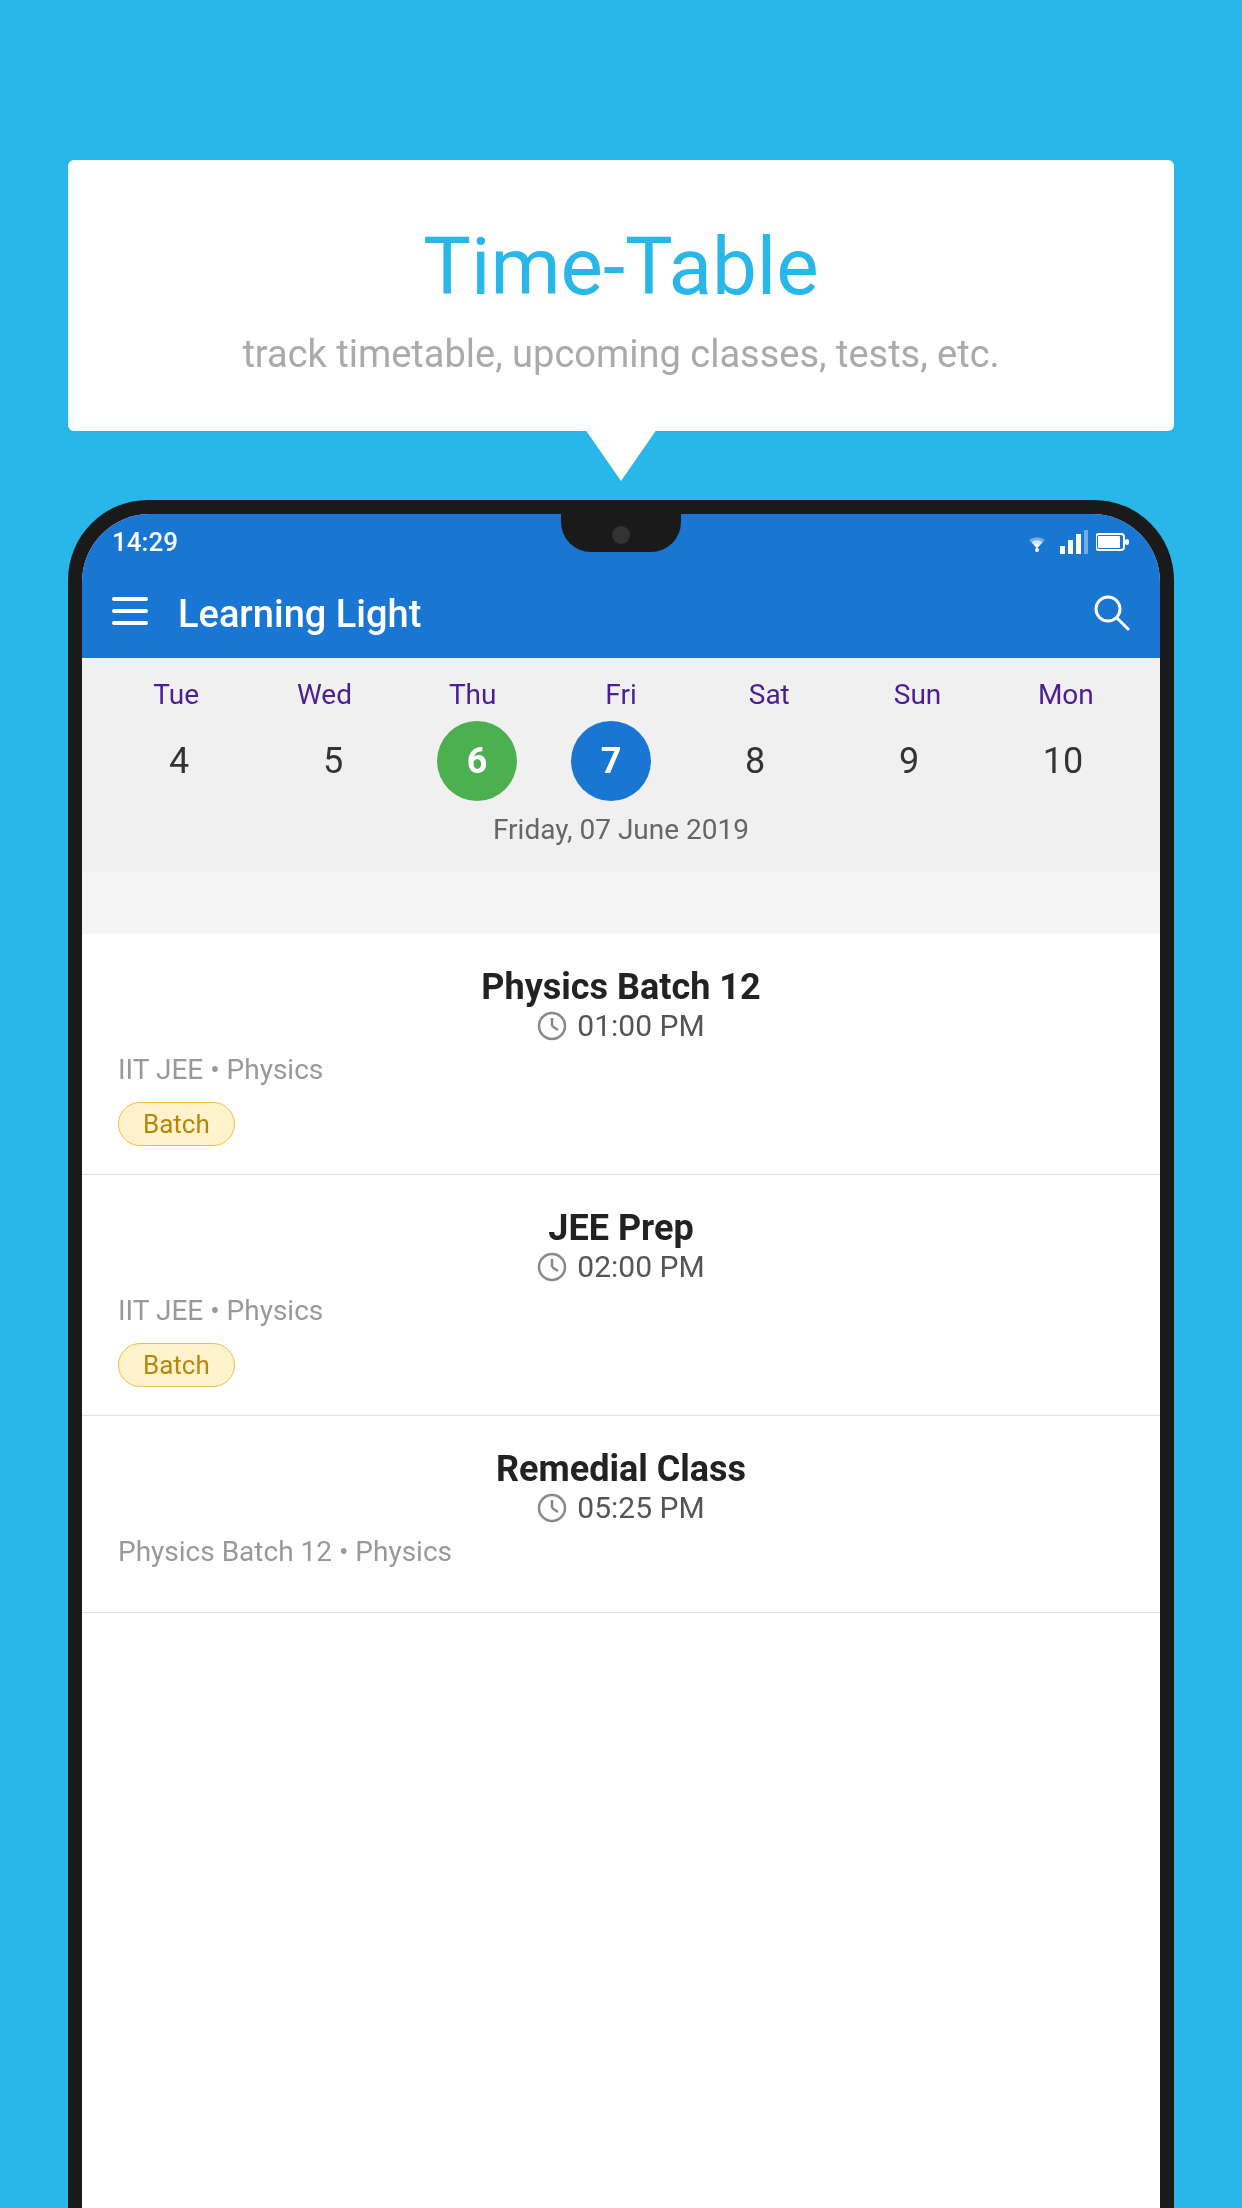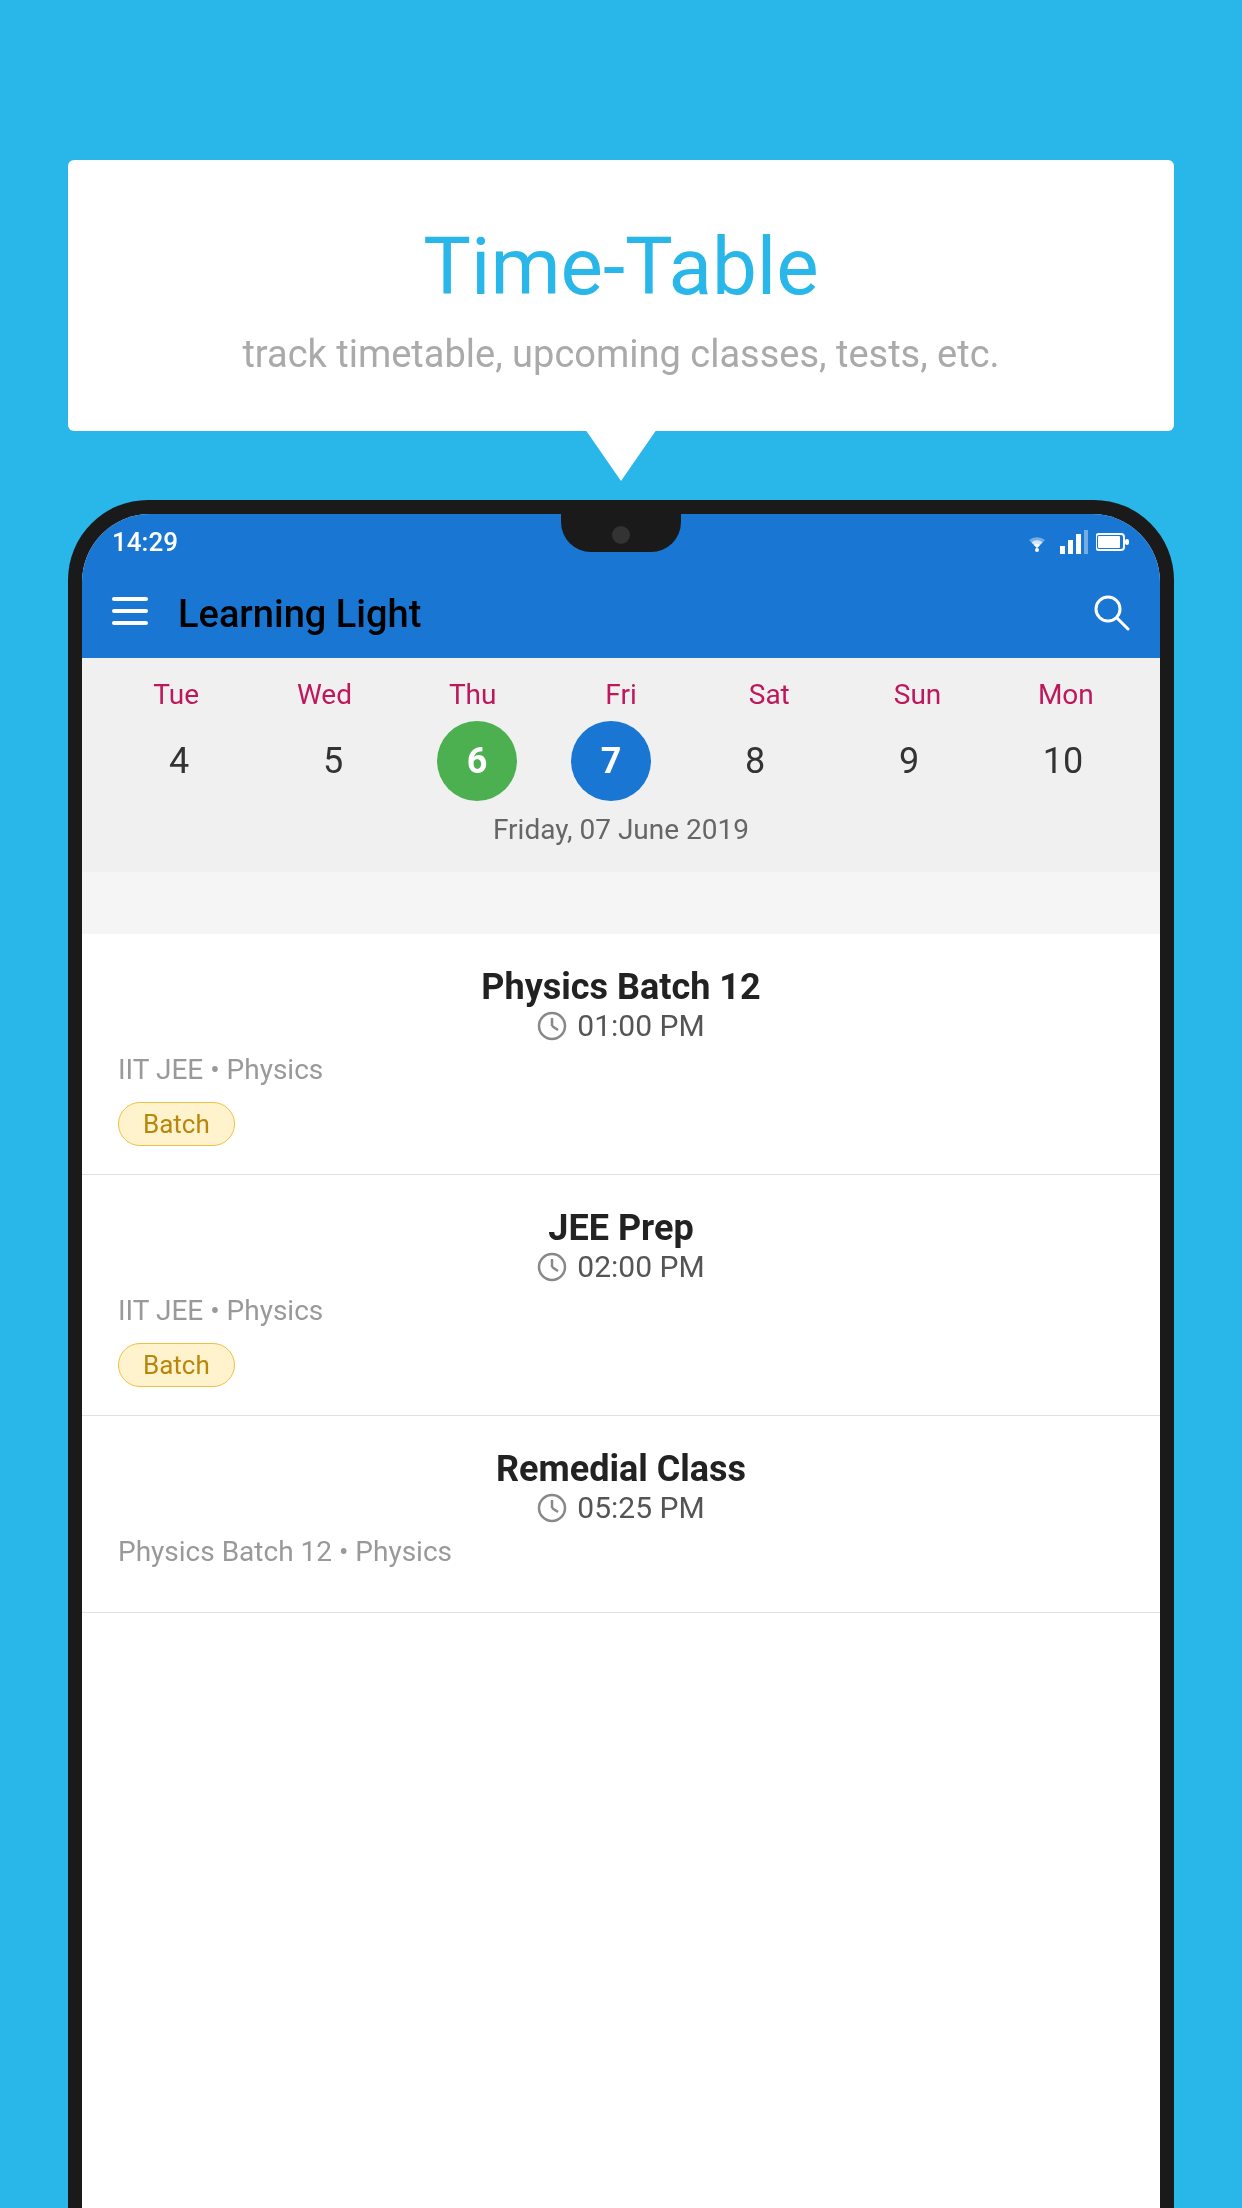--- a/index.html
+++ b/index.html
@@ -143,21 +143,21 @@
     .hamburger-icon {
       color: white;
       font-size: 32px;
       cursor: pointer;
       margin-right: 30px;
     }
 
     .app-title {
       flex: 1;
       font-size: 38px;
-      color: #000000;
+      color: #ffffff;
       font-weight: 500;
     }
 
     
     .calendar-section {
       position: absolute;
       top: 144px;
       left: 0;
       right: 0;
       background: #f0f0f0;
@@ -166,21 +166,21 @@
 
     .day-headers {
       display: flex;
       justify-content: space-around;
       padding: 0 20px;
       margin-bottom: 10px;
     }
 
     .day-name {
       font-size: 28px;
-      color: #be185d;
+      color: #4c1d95;
       text-align: center;
       width: 100px;
     }
 
     .day-numbers {
       display: flex;
       justify-content: space-around;
       padding: 0 20px;
       align-items: center;
     }

